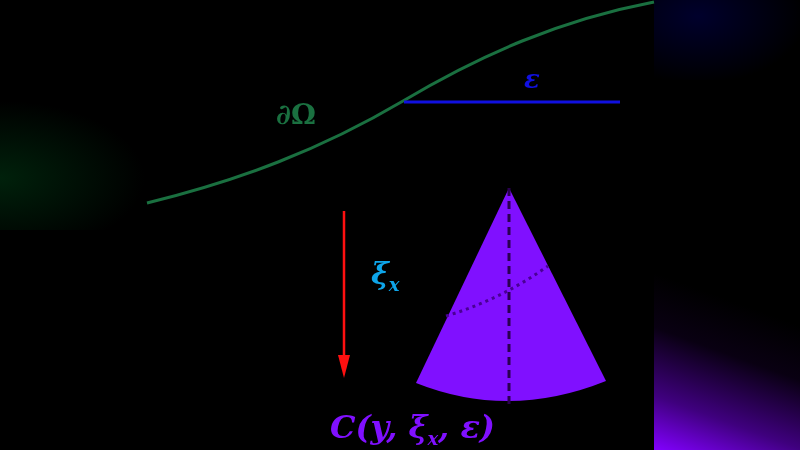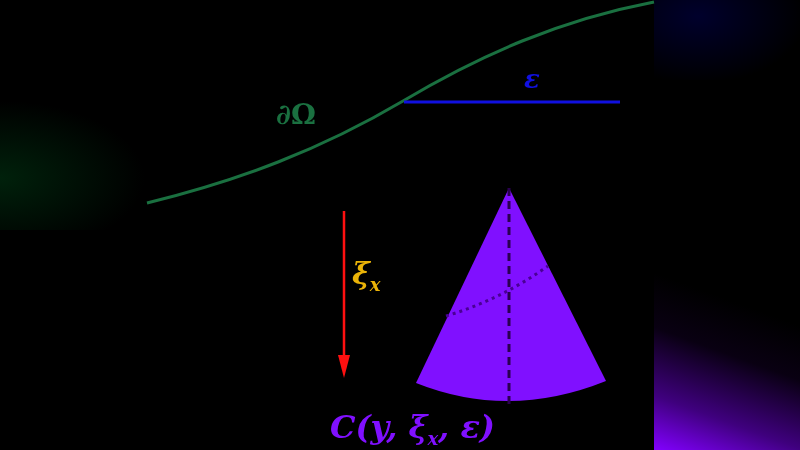--- a/index.html
+++ b/index.html
@@ -29,18 +29,18 @@
   <line x1="344" y1="211" x2="344" y2="360" stroke="#ff1010" stroke-width="2.5"></line>
   <polygon points="338,355 350,355 344,378" fill="#ff1010"></polygon>
 
   <path d="M509,188 L416,383 Q509,420 606,381 Z" fill="#8010ff"></path>
   <line x1="509" y1="188" x2="509" y2="405" stroke="#2a0050" stroke-width="3" stroke-dasharray="8,5"></line>
   <path d="M446,316 Q500,300 548,266" stroke="#4a0095" stroke-width="3" fill="none" stroke-dasharray="3,4"></path>
 </svg>
 
 <div class="lbl" style="left:276px;top:98px;font-size:28px;color:#1a7040;font-style:normal;">∂Ω</div>
 <div class="lbl" style="left:524px;top:64px;font-size:26px;color:#1010e0;">ε</div>
-<div class="lbl" style="left:352px;top:256px;font-size:30px;color:#eab308;">
+<div class="lbl" style="left:371px;top:256px;font-size:30px;color:#0ea5e9;">
   <span>ξ</span><sub style="font-size:18px;">x</sub>
 </div>
 <div class="lbl" style="left:314px;top:408px;font-size:32px;color:#8010ff;margin-left:16px;">
   <span>C(y, ξ</span><sub style="font-size:18px;">x</sub><span>, ε)</span>
 </div>
 
 </body></html>

